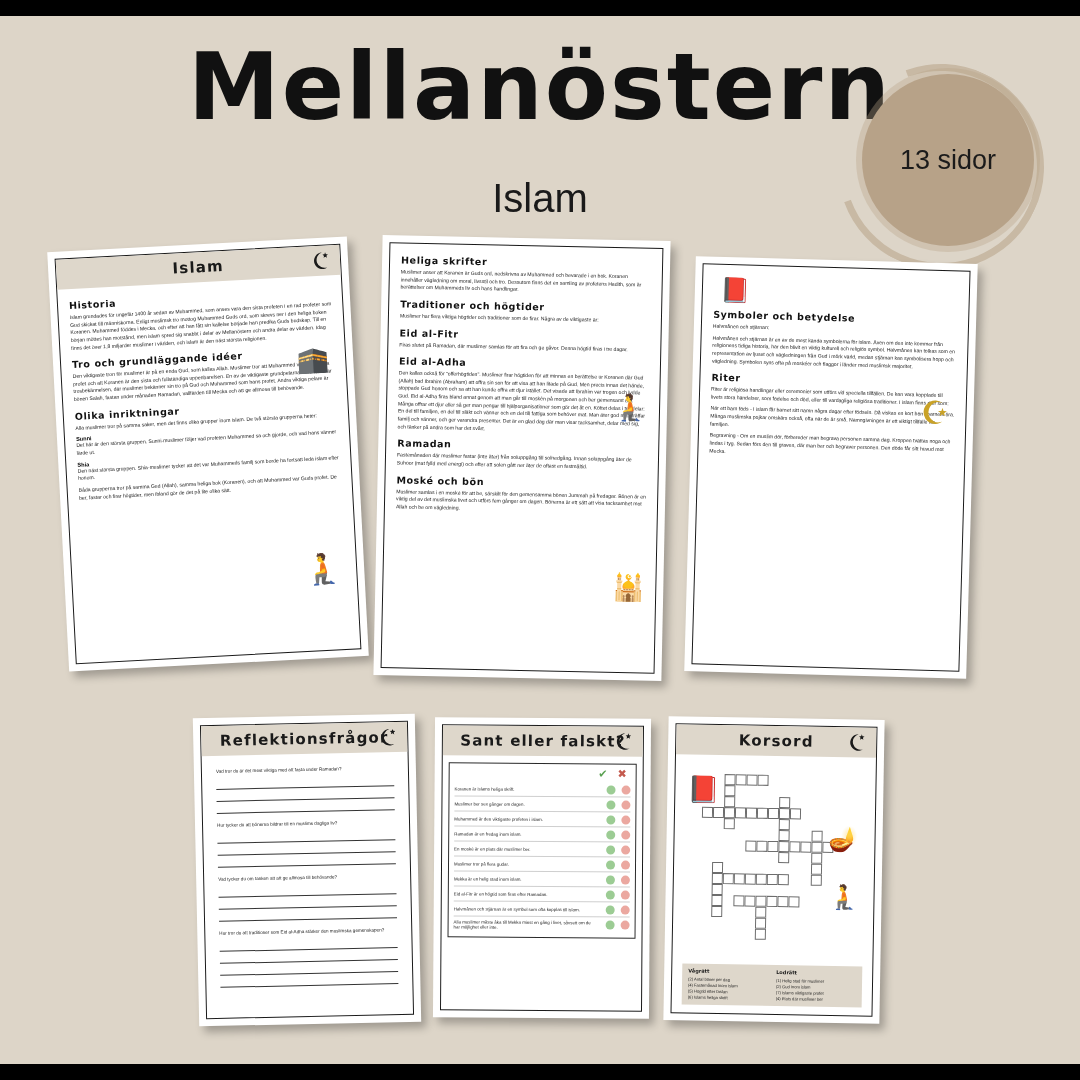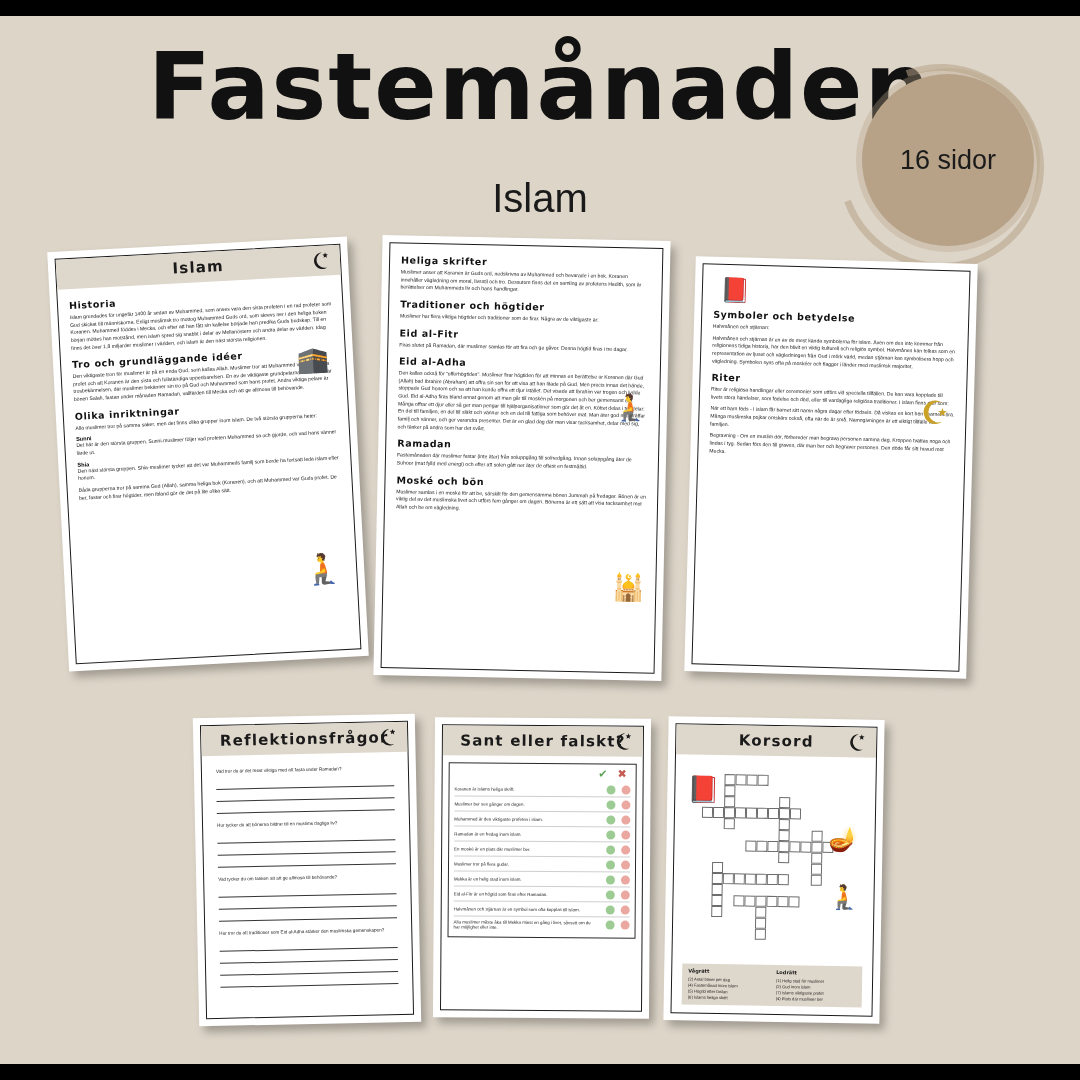--- a/index.html
+++ b/index.html
@@ -225,24 +225,24 @@
   }
   .clues .col { flex: 1; }
   .clues h5 { margin: 0 0 2px 0; font-size: 5px; font-family:"DejaVu Sans",sans-serif; }
   .clues div { font-size: 4.1px; line-height: 1.45; color:#1c1c1c; }
 </style>
 </head>
 <body>
 
 <div id="stage">
 
-  <div class="title-main">Fastemånaden</div>
+  <div class="title-main">Mellanöstern</div>
   <div class="title-sub">Islam</div>
   <div class="badge-ring"></div>
-  <div class="badge">16 sidor</div>
+  <div class="badge">13 sidor</div>
 
   <div class="sheet" id="page1">
     <div class="inner">
       <div class="band">
         <span class="bt">Islam</span>
         <svg class="moon" viewBox="0 0 24 24">
           <path fill="currentColor" d="M15.5 3a9 9 0 1 0 5 16.5A8 8 0 0 1 15.5 3z"></path>
           <path fill="currentColor" d="M19 3l.8 2.1 2.2.2-1.7 1.5.5 2.2-1.8-1.2-1.9 1.1.6-2.1-1.6-1.5 2.2-.2z"></path>
         </svg>
       </div>

